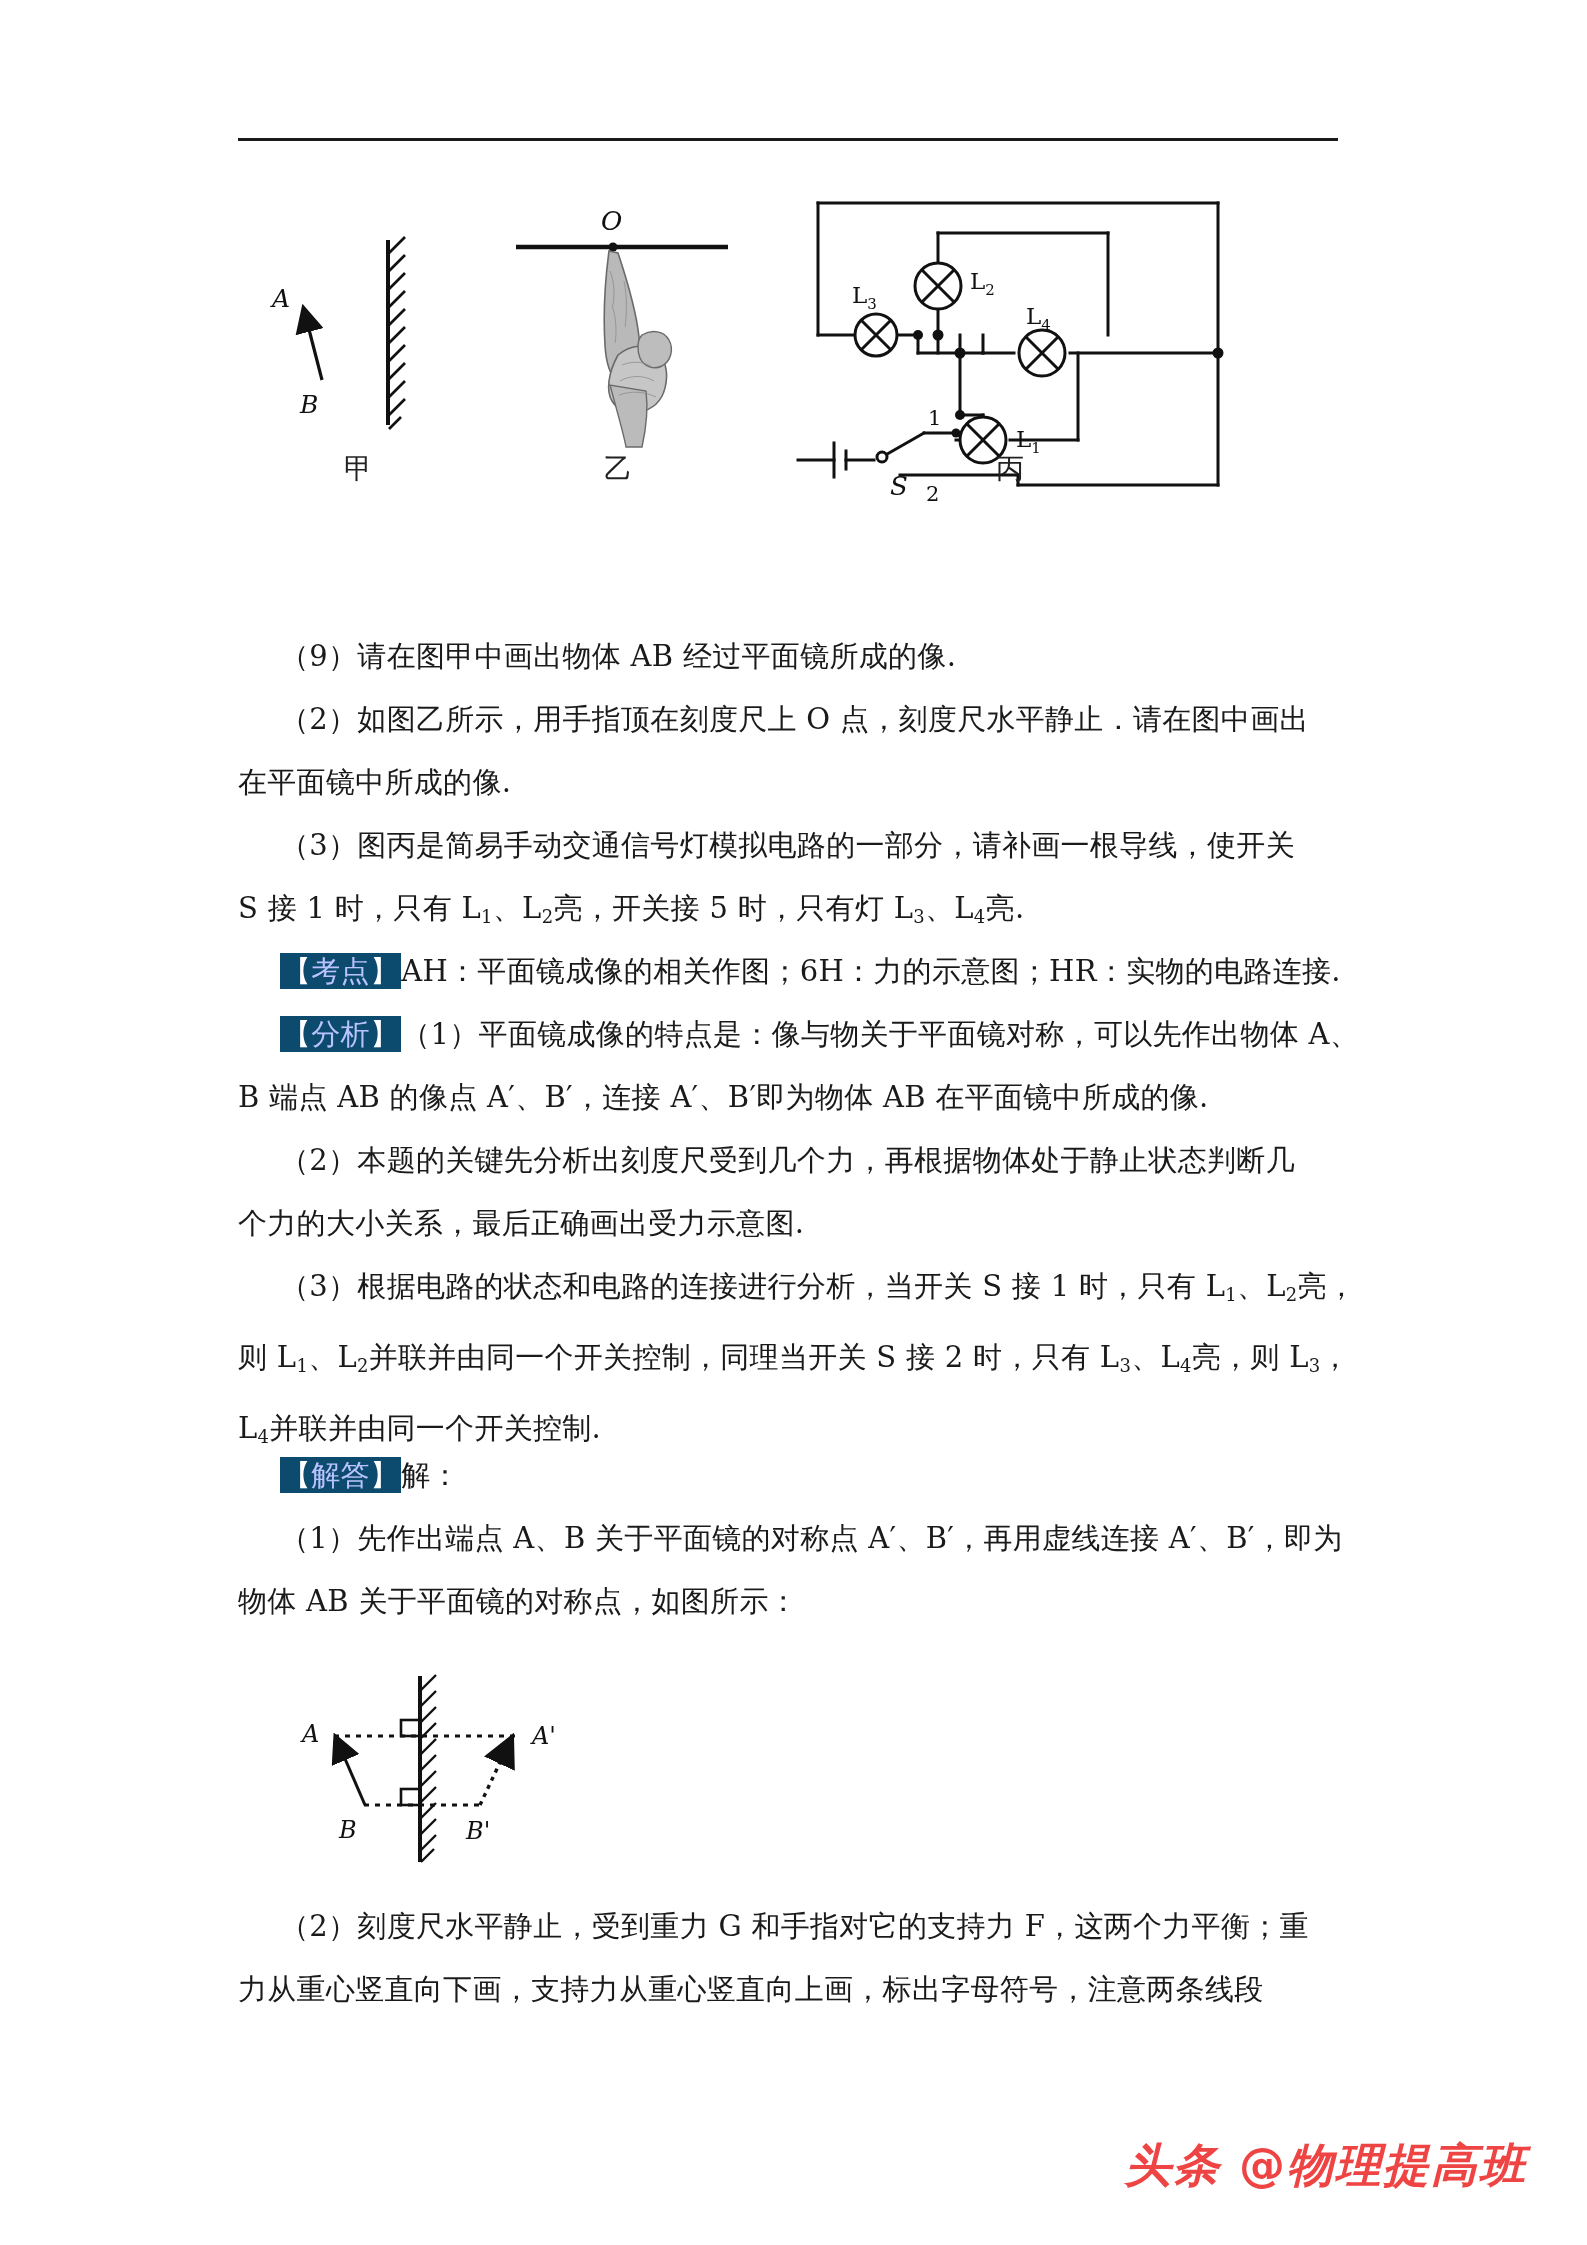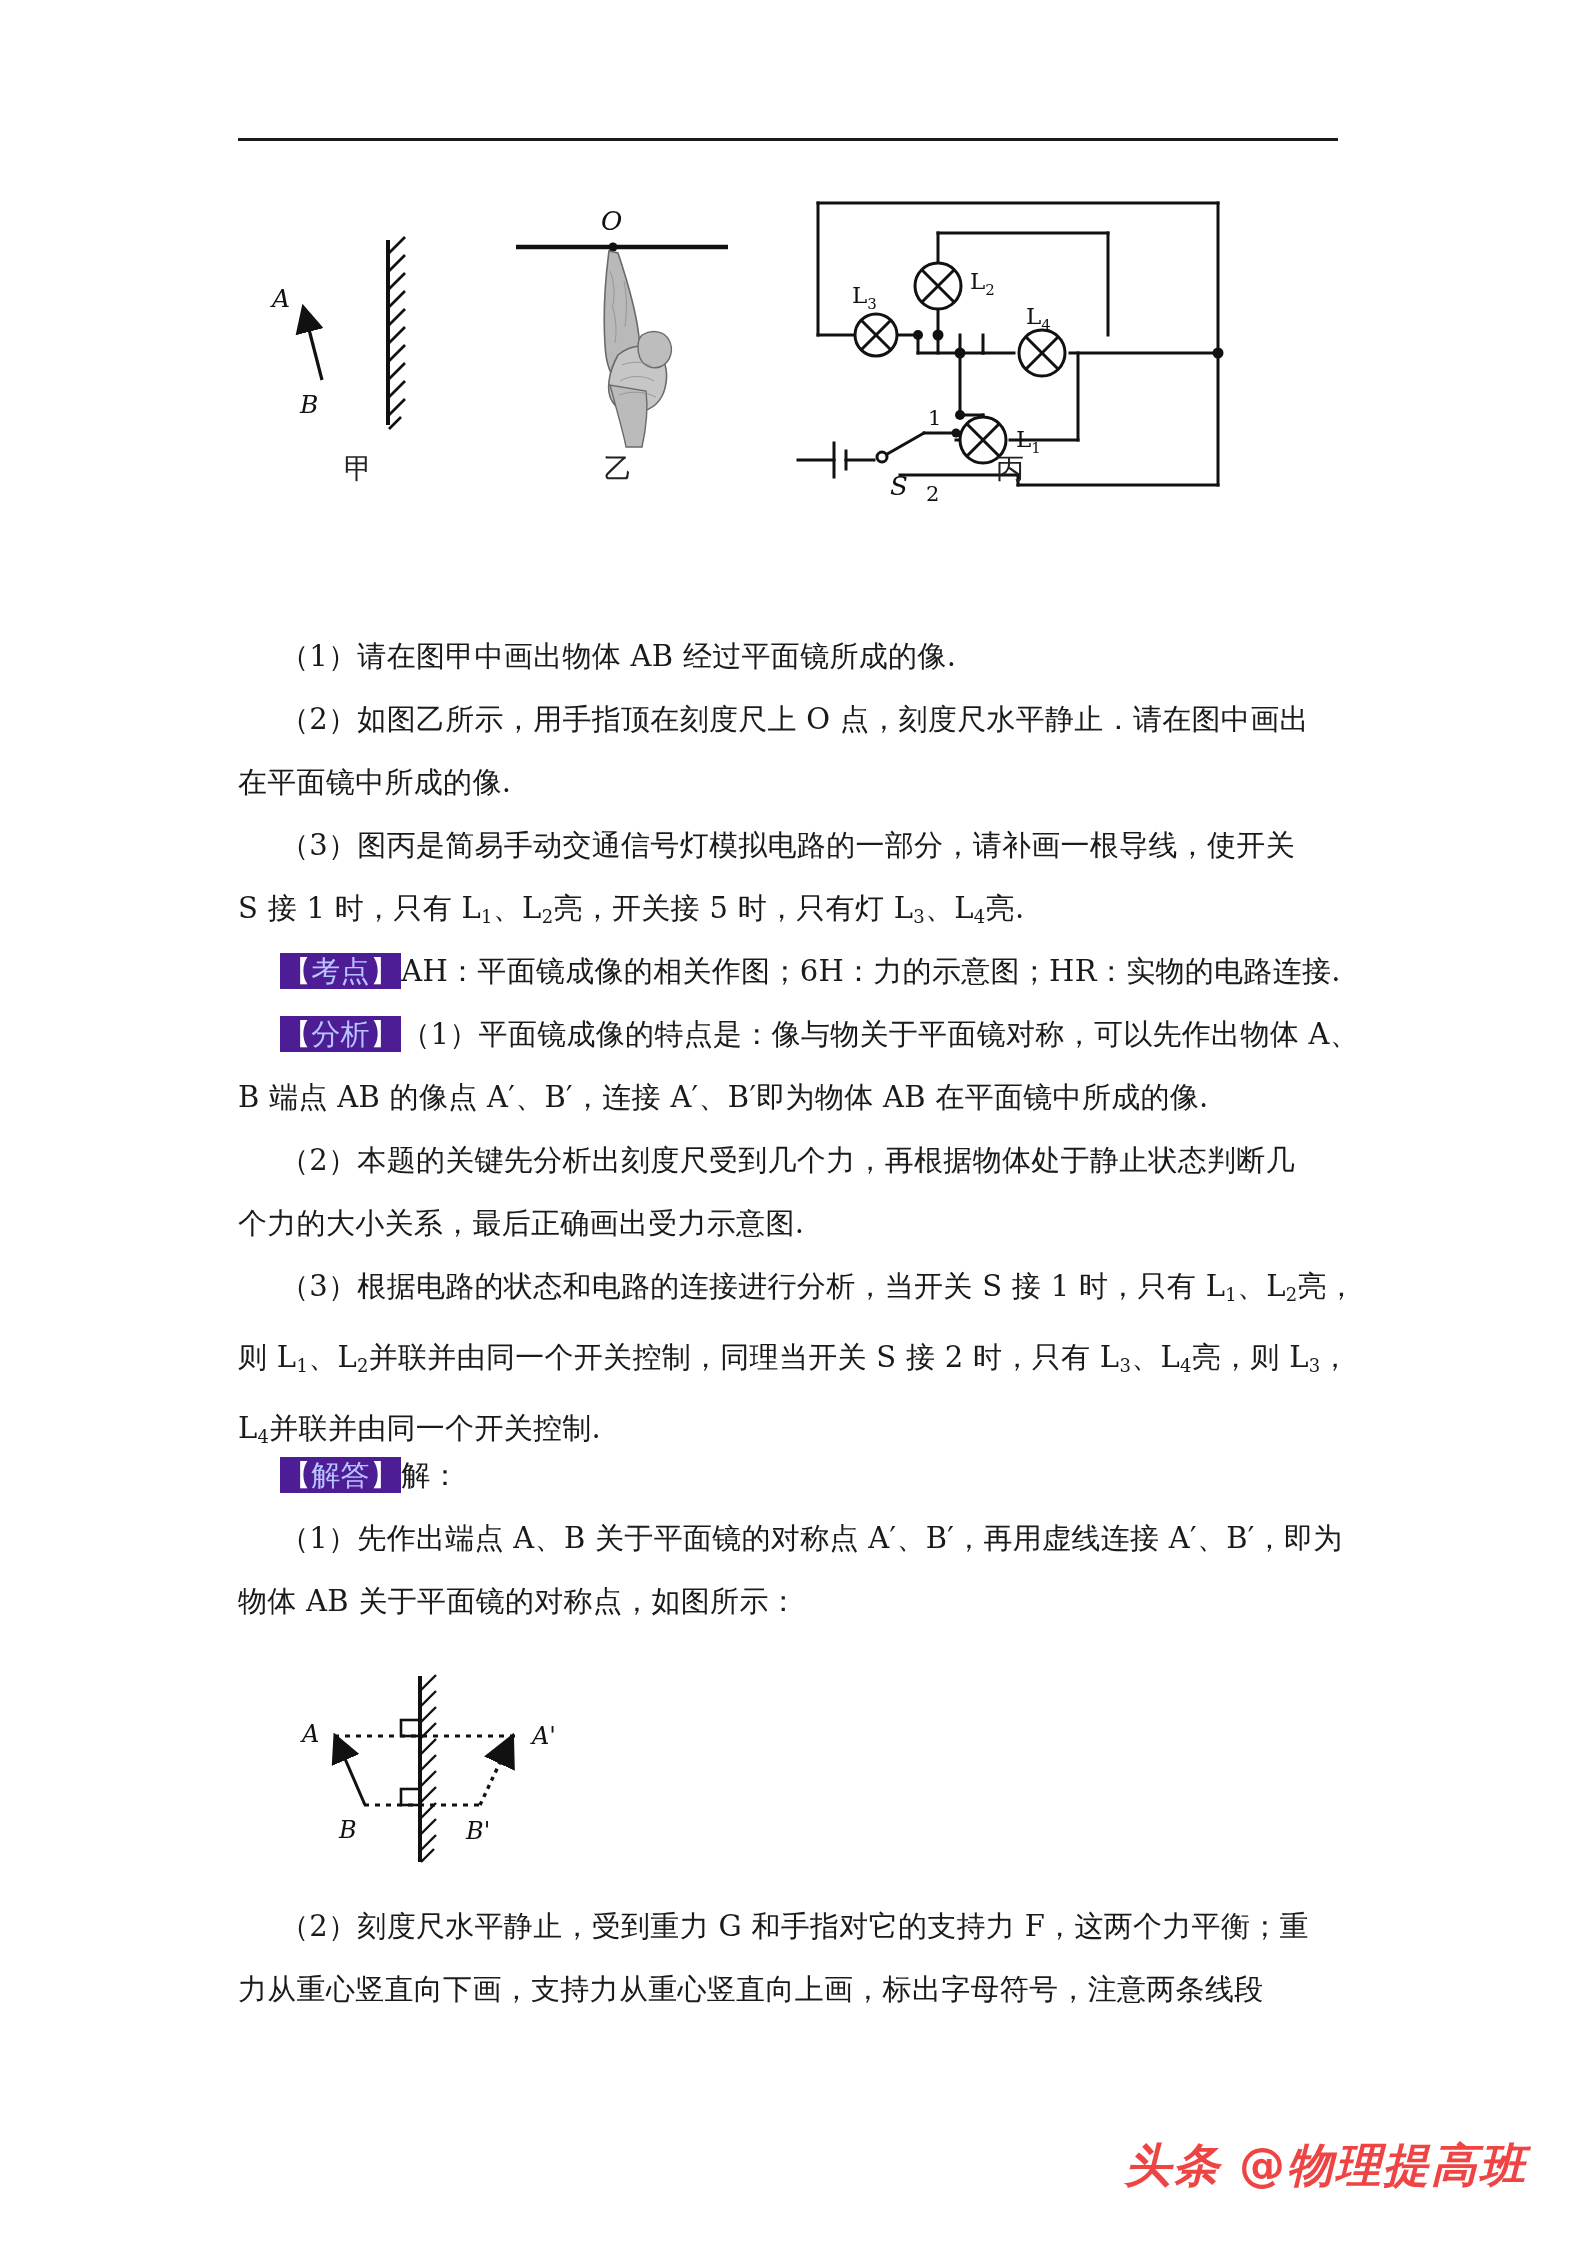--- a/index.html
+++ b/index.html
@@ -45,21 +45,21 @@
     font-family:"DejaVu Serif", serif;
     font-size:29px;
     line-height:63px;
     color:#1a1a1a;
     letter-spacing:0.3px;
   }
   p.line { margin:0; white-space:nowrap; }
   p.indent { text-indent:42px; }
 
   .tag {
-    background:#4c1d95;
+    background:#0c4a6e;
     color:#b9c3ff;
     padding:1px 2px;
     font-family:"DejaVu Serif", serif;
   }
   .tag .br { color:#ffffff; }
 
   sub { font-size:0.62em; vertical-align:-0.28em; }
 
   .ans-fig {
     position:absolute;
@@ -241,21 +241,21 @@
 
         <text x="112" y="310" font-family="DejaVu Serif, serif" font-style="italic" font-size="26" fill="#111">S</text>
         <text x="150" y="240" font-family="DejaVu Serif, serif" font-size="21" fill="#111">1</text>
         <text x="148" y="316" font-family="DejaVu Serif, serif" font-size="21" fill="#111">2</text>
       </svg>
       <div class="fig-caption" style="left:182px; top:265px;">丙</div>
     </div>
   </div>
 
   <div class="body-text" style="top:625px;">
-    <p class="line indent">（1）请在图甲中画出物体 AB 经过平面镜所成的像.</p>
+    <p class="line indent">（9）请在图甲中画出物体 AB 经过平面镜所成的像.</p>
     <p class="line indent">（2）如图乙所示，用手指顶在刻度尺上 O 点，刻度尺水平静止．请在图中画出</p>
     <p class="line">在平面镜中所成的像.</p>
     <p class="line indent">（3）图丙是简易手动交通信号灯模拟电路的一部分，请补画一根导线，使开关</p>
     <p class="line"><span>S 接 1 时，只有 L</span><sub>1</sub><span>、L</span><sub>2</sub><span>亮，开关接 5 时，只有灯 L</span><sub>3</sub><span>、L</span><sub>4</sub><span>亮.</span></p>
   </div>
 
   <div class="body-text" style="top:940px;">
     <p class="line indent"><span class="tag"><span class="br">【</span><span>考点</span><span class="br">】</span></span><span>AH：平面镜成像的相关作图；6H：力的示意图；HR：实物的电路连接.</span></p>
   </div>
 

